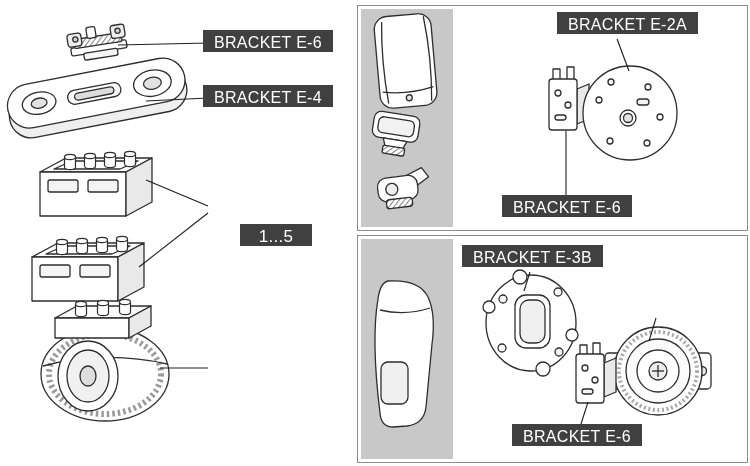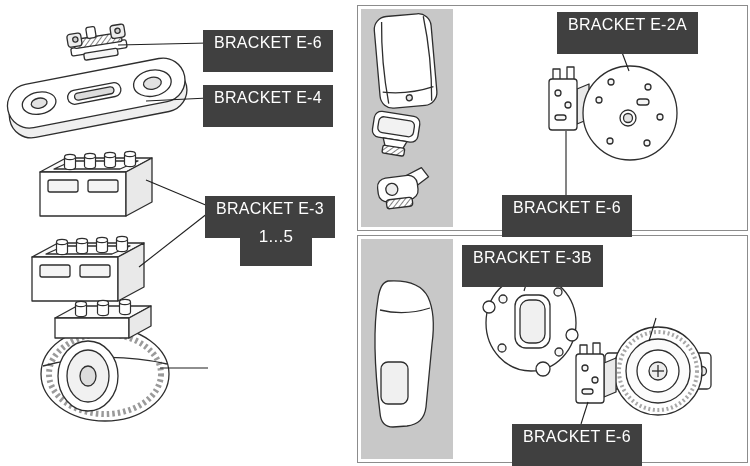--- a/index.html
+++ b/index.html
@@ -2,21 +2,21 @@
 <html style="--label-background: #404040; --label-text: #ffffff; --panel-border: #8c8c8c; --detector-band: #c8c8c8; --line-color: #1f1f1f;"><head>
 <meta charset="utf-8">
 <style>
   html,body{margin:0;padding:0;background:#ffffff;}
   .page{position:relative;width:750px;height:466px;background:#ffffff;font-family:"Liberation Sans",sans-serif;overflow:hidden;}
   .panel{position:absolute;border:1px solid var(--panel-border,#8c8c8c);background:#ffffff;}
   .panel-top{left:357px;top:5px;width:389px;height:224px;}
   .panel-bottom{left:357px;top:235px;width:389px;height:226px;}
   .band{position:absolute;left:3px;top:3px;bottom:3px;width:92px;background:var(--detector-band,#c8c8c8);}
   .art{position:absolute;left:0;top:0;width:750px;height:466px;pointer-events:none;}
-  .plabel{position:absolute;height:42px;line-height:26px;padding:0 11px;background:var(--label-background,#404040);color:var(--label-text,#ffffff);font-size:16px;letter-spacing:.3px;white-space:nowrap;}
+  .plabel{position:absolute;height:22px;line-height:26px;padding:0 11px;background:var(--label-background,#404040);color:var(--label-text,#ffffff);font-size:16px;letter-spacing:.3px;white-space:nowrap;}
   .qty{font-weight:normal;width:72px;text-align:center;padding:0;font-size:17px;}
 </style>
 </head>
 <body>
 
 <div class="page">
 
   <div class="panel panel-top">
     <div class="band"></div>
   </div>
@@ -208,21 +208,20 @@
       <line x1="617" y1="39" x2="629" y2="71"></line>
       <line x1="566" y1="196" x2="566" y2="131"></line>
       <line x1="530" y1="272" x2="524" y2="291"></line>
       <line x1="656" y1="318" x2="649" y2="341"></line>
       <line x1="581" y1="424" x2="588" y2="402"></line>
     </g>
   </svg>
 
   <div class="plabel" style="left:203px;top:30px">BRACKET E-6</div>
   <div class="plabel" style="left:203px;top:85px">BRACKET E-4</div>
-  <div class="plabel" style="left:205px;top:196px">BRACKET E-3</div>
   <div class="plabel qty" style="left:240px;top:224px">1...5</div>
 
   <div class="plabel" style="left:557px;top:12px">BRACKET E-2A</div>
   <div class="plabel" style="left:502px;top:195px">BRACKET E-6</div>
 
   <div class="plabel" style="left:462px;top:245px">BRACKET E-3B</div>
   <div class="plabel" style="left:512px;top:424px">BRACKET E-6</div>
 
 </div>
 

